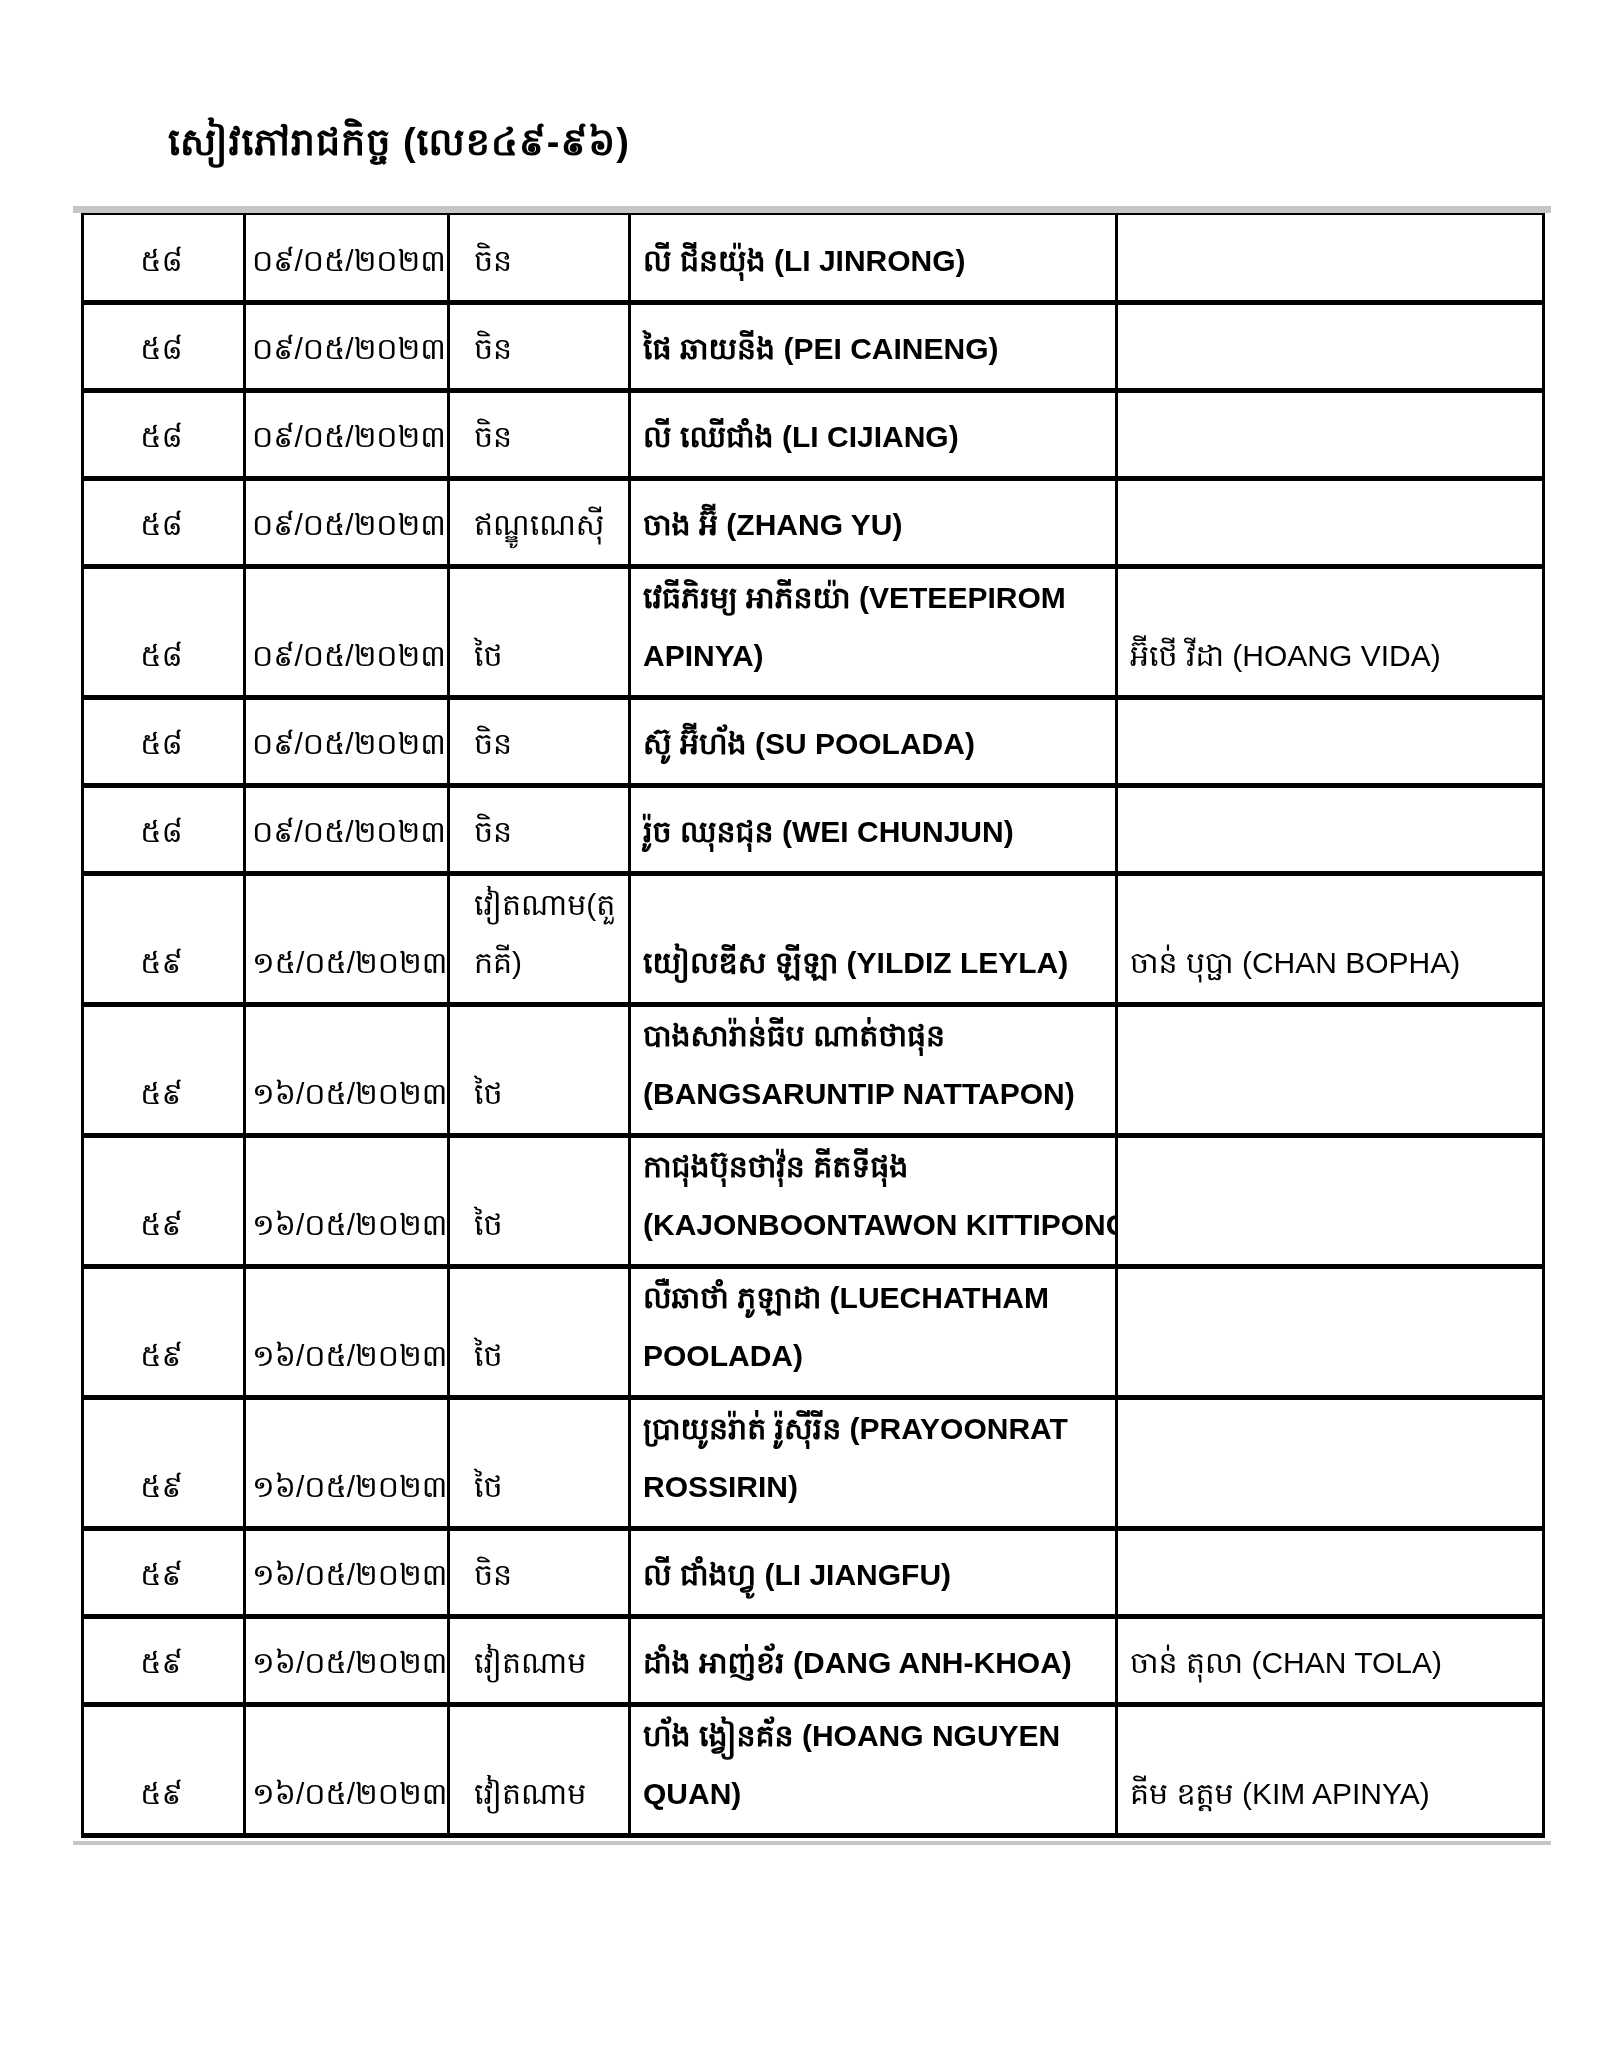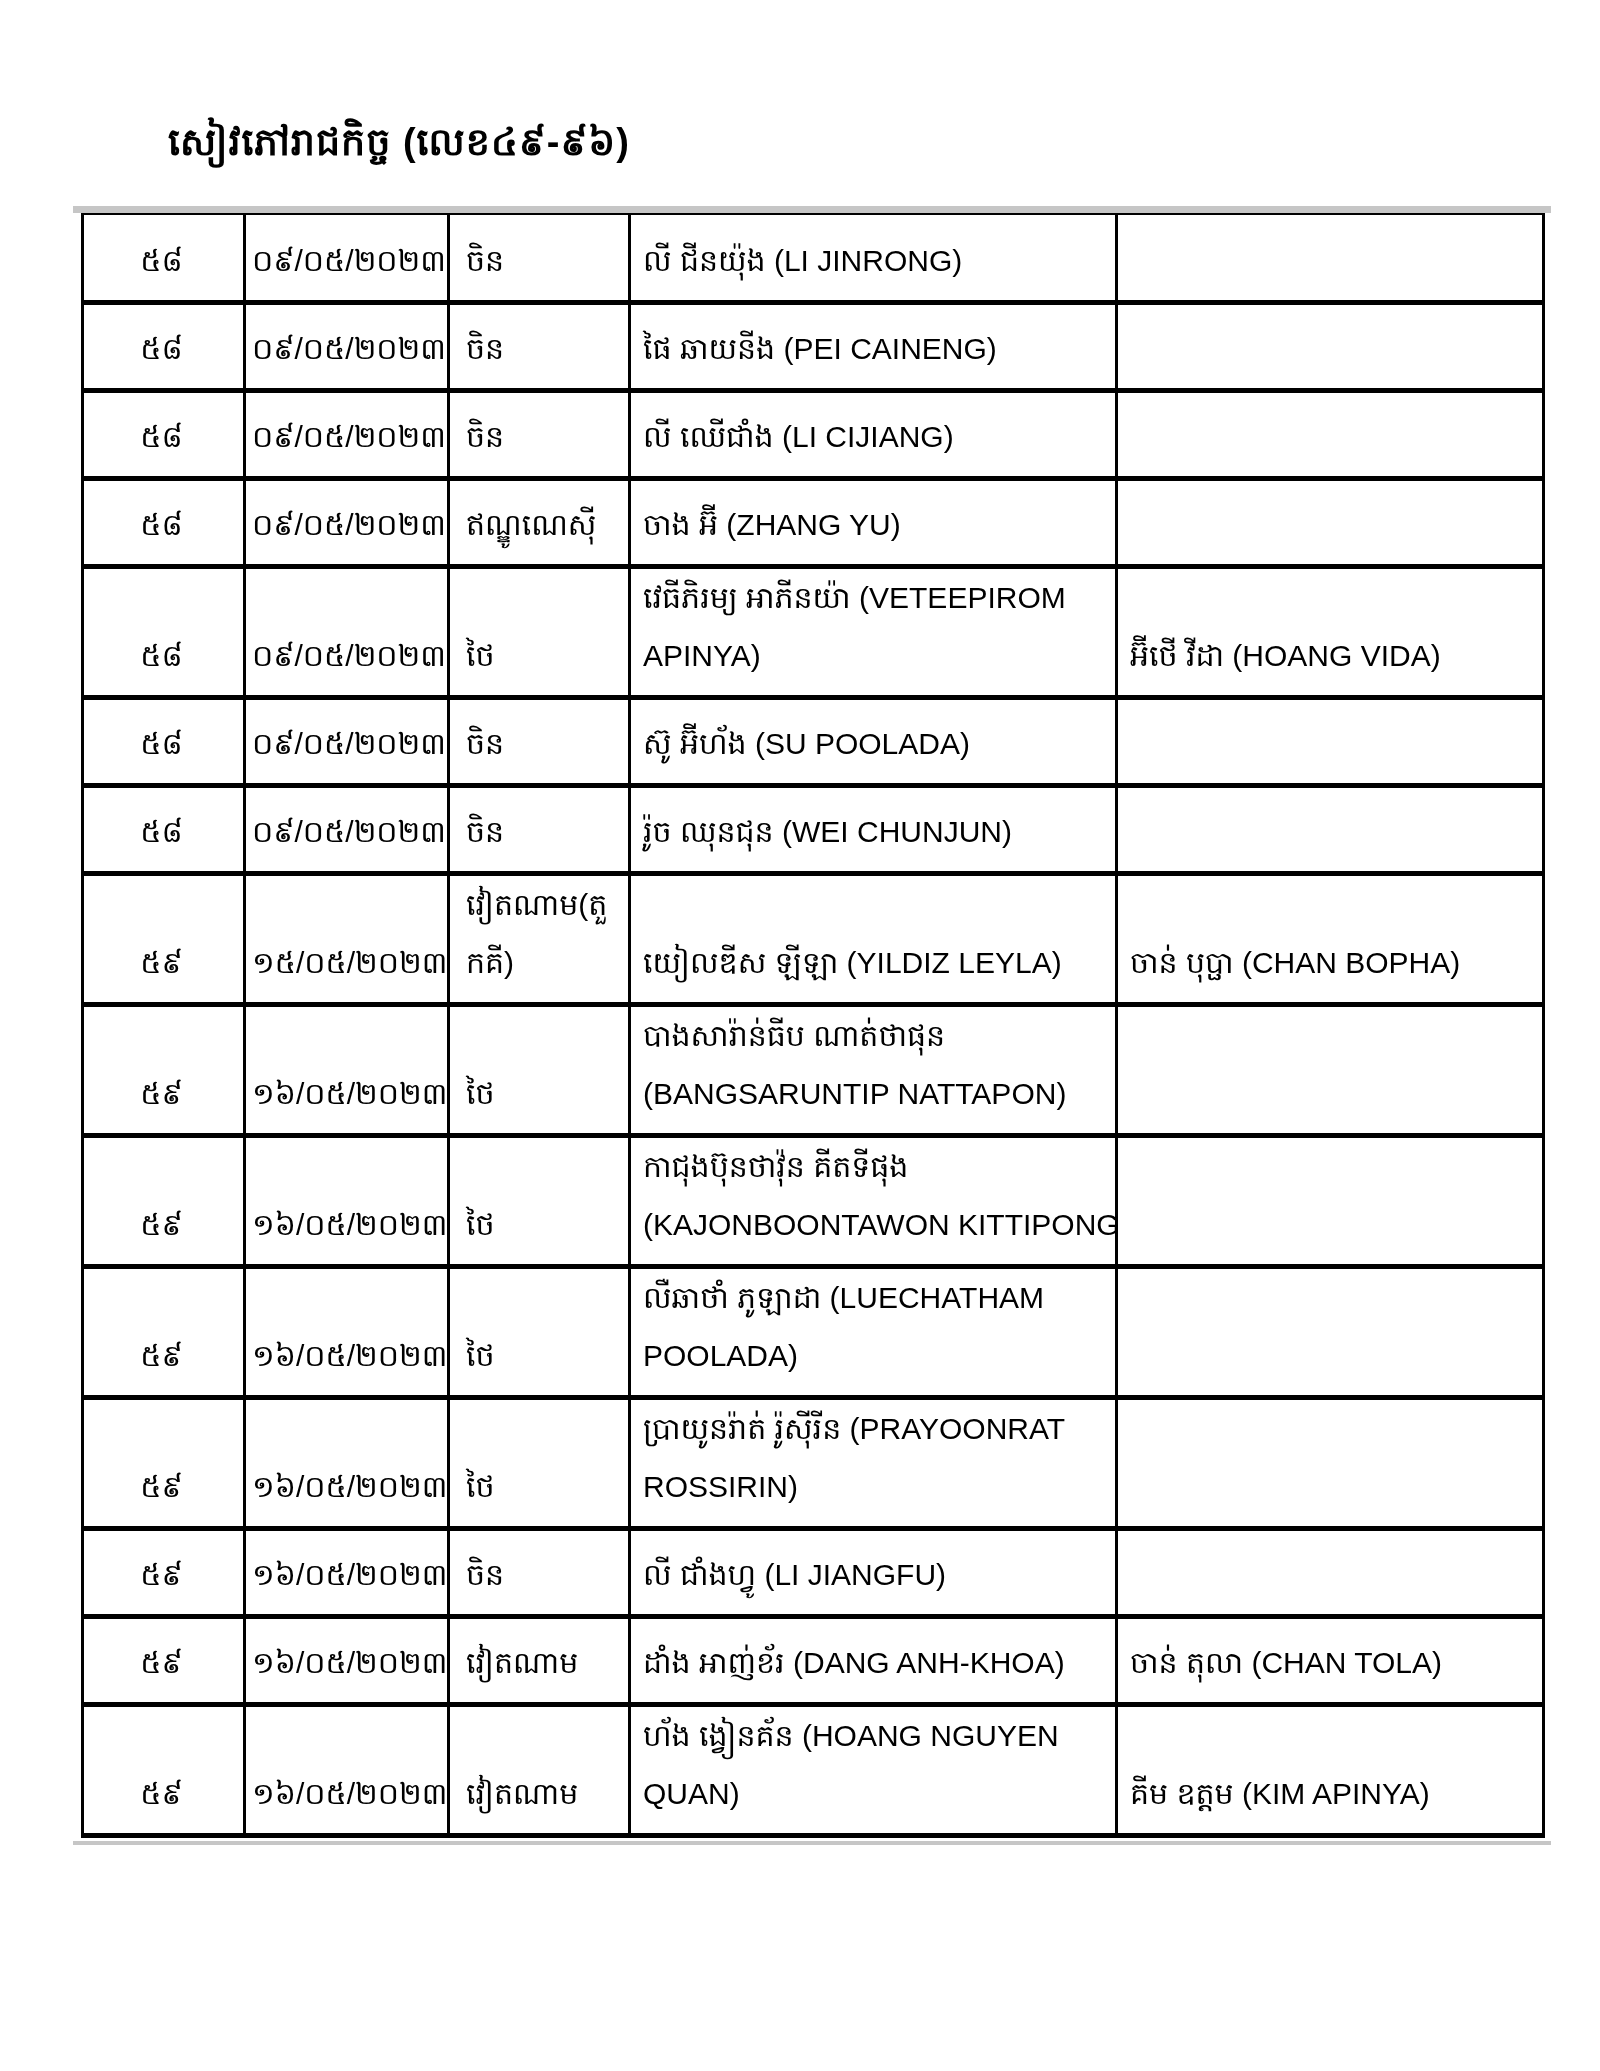--- a/index.html
+++ b/index.html
@@ -60,22 +60,22 @@
   }
   td:first-child{border-left:none;}
   tr{height:88px;}
   tr.tall{height:117px;}
   td .line{
     line-height:58px;
     white-space:nowrap;
   }
   td.col-no{text-align:center;padding-left:0;}
   td.col-date{padding-left:6px;letter-spacing:0px;margin-top:14px;}
-  td.col-nat{padding-left:16px;}
-  td.col-name{padding-left:12px;}
+  td.col-nat{padding-left:24px;}
+  td.col-name{padding-left:12px;font-weight:bold;}
   td.col-kname{padding-left:12px;}
 </style>
 </head>
 <body>
 
 <div class="page-title">សៀវភៅរាជកិច្ច (លេខ៤៩-៩៦)</div>
 
 <div class="table-wrap">
   <div class="top-shadow"></div>
   <table class="registry">

